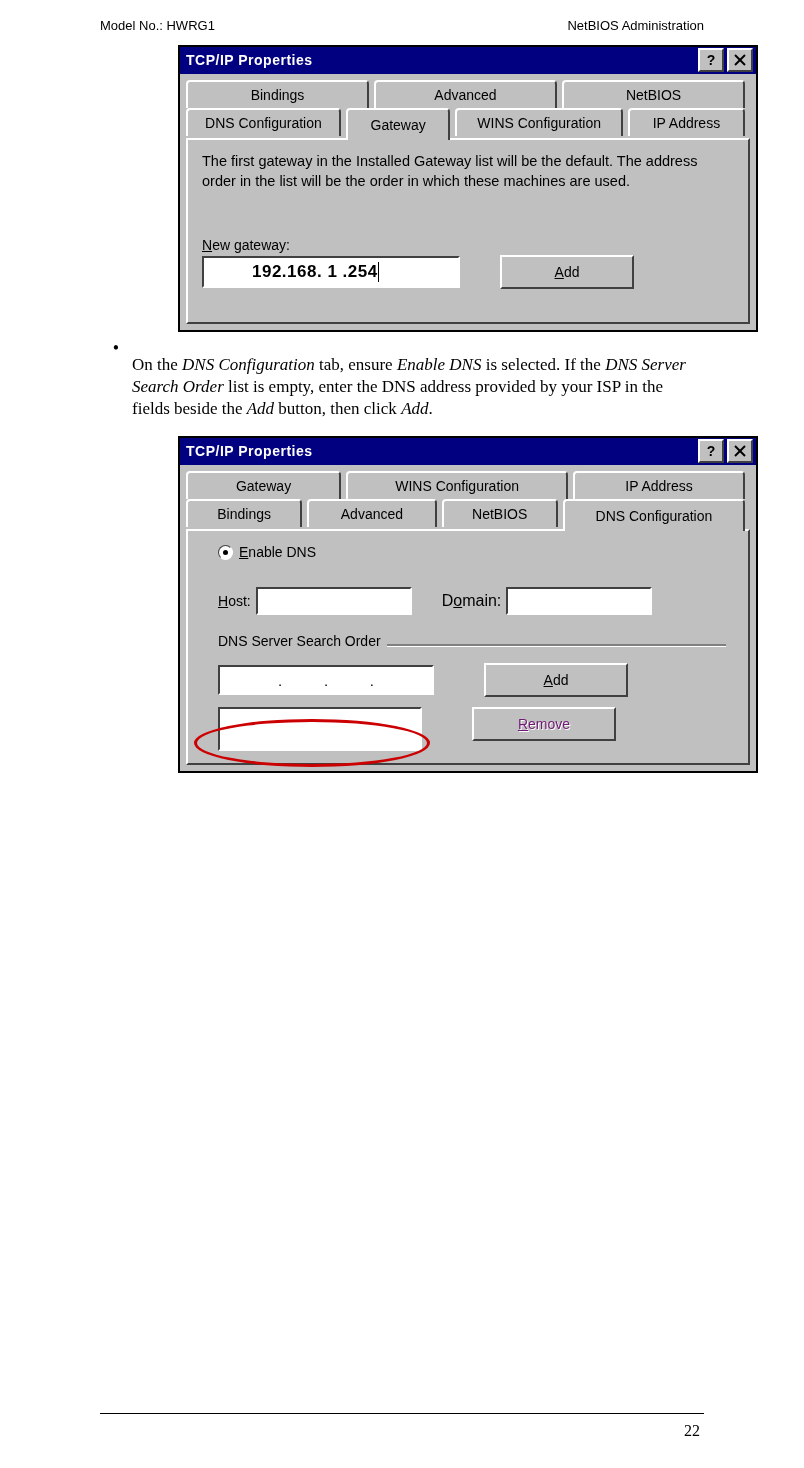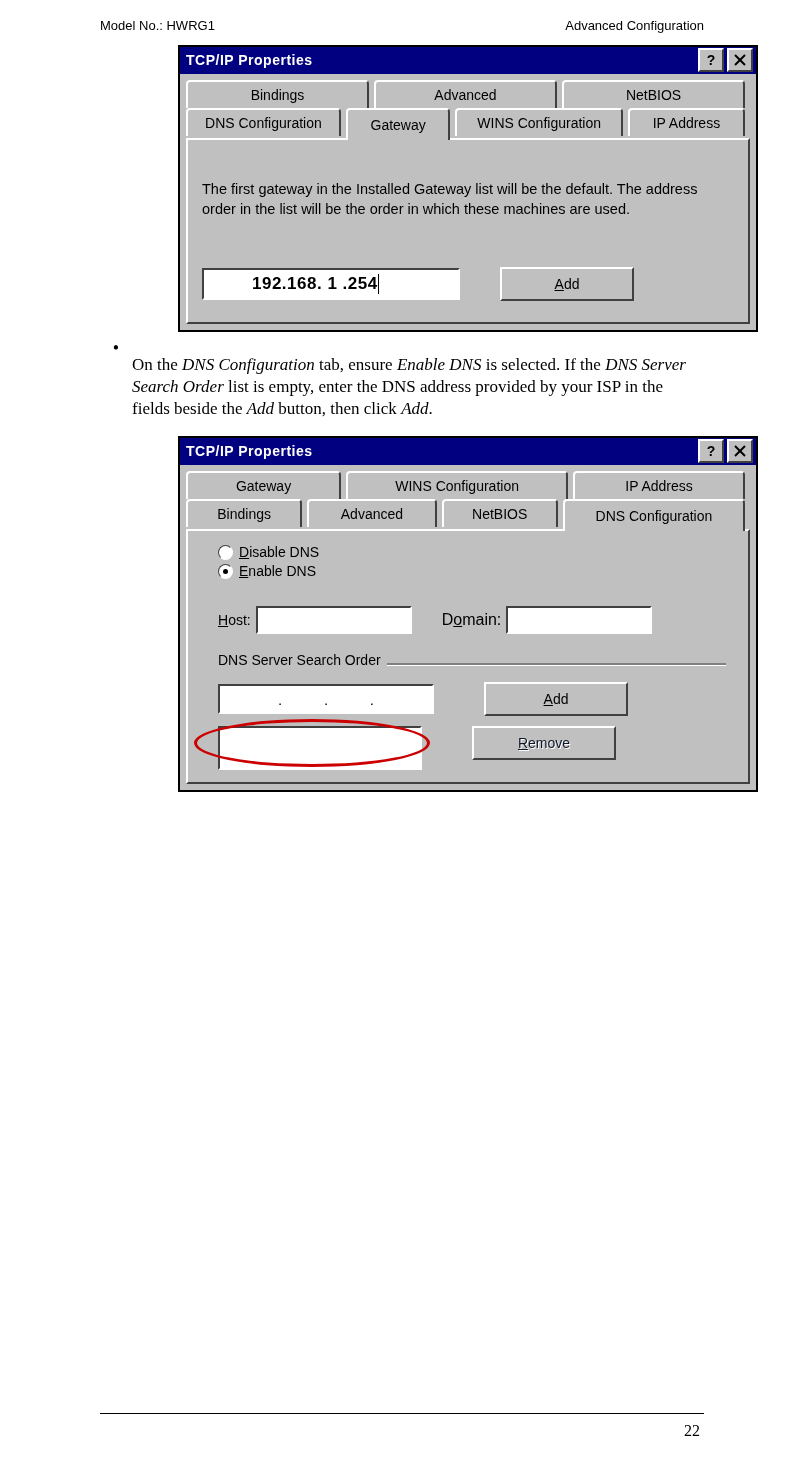--- a/index.html
+++ b/index.html
@@ -19,38 +19,38 @@
   .titlebar { background:#000080; color:#fff; display:flex; align-items:center; height:26px; padding:0 3px 1px 6px; }
   .titlebar .title { flex:1; font-weight:bold; font-family: Arial, sans-serif; letter-spacing:0.5px; }
   .titlebtn { width:22px; height:20px; background:#c0c0c0; border-top:2px solid #fff; border-left:2px solid #fff; border-right:2px solid #404040; border-bottom:2px solid #404040; margin-left:3px; display:flex; align-items:center; justify-content:center; font-weight:bold; font-family: Arial; font-size:14px; line-height:1; color:#000; }
   .tabstrip { display:flex; padding:6px 6px 0 6px; }
   .tabstrip.row2 { padding-top:0; }
   .tab { flex:1; background:#c0c0c0; border-top:2px solid #fff; border-left:2px solid #fff; border-right:2px solid #404040; border-bottom:none; border-radius:4px 4px 0 0; height:26px; display:flex; align-items:center; justify-content:center; margin-right:5px; font-size:14px; }
   .tab.active { position:relative; z-index:2; height:30px; margin-bottom:-2px; }
   .tabpage { margin:0 6px 6px 6px; background:#c0c0c0; border-left:2px solid #fff; border-top:2px solid #fff; border-right:2px solid #404040; border-bottom:2px solid #404040; padding:12px 14px 20px 14px; min-height:150px; }
   .sunken-input { background:#fff; border-top:2px solid #404040; border-left:2px solid #404040; border-right:2px solid #fff; border-bottom:2px solid #fff; height:28px; display:flex; align-items:center; padding:0 6px; font-family:"MS Sans Serif",Arial; font-size:17px; letter-spacing:1px; }
   .btn9x { background:#c0c0c0; border-top:2px solid #fff; border-left:2px solid #fff; border-right:2px solid #404040; border-bottom:2px solid #404040; height:30px; display:flex; align-items:center; justify-content:center; font-size:14px; }
-  .btn9x.disabled { color:#0f172a; text-shadow:1px 1px 0 #fff; }
+  .btn9x.disabled { color:#701a75; text-shadow:1px 1px 0 #fff; }
   .und { text-decoration:underline; }
   .radio { display:flex; align-items:center; margin:3px 0; font-size:14px; }
   .radio .circ { width:13px; height:13px; border-radius:50%; background:#fff; border-top:1px solid #404040; border-left:1px solid #404040; border-right:1px solid #fff; border-bottom:1px solid #fff; margin-right:6px; display:flex; align-items:center; justify-content:center; }
   .radio .dotfill { width:5px; height:5px; background:#000; border-radius:50%; }
   .grouplabel { font-size:14px; margin-top:10px; }
   .listbox { background:#fff; border-top:2px solid #404040; border-left:2px solid #404040; border-right:2px solid #fff; border-bottom:2px solid #fff; height:40px; }
   .ellipse { position:absolute; border:3px solid #c00; border-radius:50%; pointer-events:none; }
   .caret { display:inline-block; width:1px; height:20px; background:#000; vertical-align:middle; }
   .groupline { border-top:2px solid #808080; box-shadow:0 1px 0 #fff; flex:1; margin-left:6px; height:0; margin-top:8px; }
 </style>
 </head>
 <body>
 
 <div class="page">
   <div class="header">
     <span>Model No.: HWRG1</span>
-    <span>Advanced Configuration</span>
+    <span>NetBIOS Administration</span>
   </div>
 
   <div class="screenshot-wrap">
     <div class="win9x" style="width:580px;">
       <div class="titlebar">
         <span class="title">TCP/IP Properties</span>
         <div class="titlebtn">?</div>
         <div class="titlebtn">
           <svg width="12" height="12">
               <line x1="1" y1="1" x2="11" y2="11" stroke="#000" stroke-width="2"></line>
@@ -63,22 +63,23 @@
         <div class="tab">Advanced</div>
         <div class="tab">NetBIOS</div>
       </div>
       <div class="tabstrip row2">
         <div class="tab" style="flex:1.2">DNS Configuration</div>
         <div class="tab active" style="flex:0.8">Gateway</div>
         <div class="tab" style="flex:1.3">WINS Configuration</div>
         <div class="tab" style="flex:0.9">IP Address</div>
       </div>
       <div class="tabpage">
-        <div style="font-size:14.5px; line-height:1.35;margin-top:28px;">The first gateway in the Installed Gateway list will be the default. The address order in the list will be the order in which these machines are used.</div>
+        <div style="font-size:14.5px; line-height:1.35;">The first gateway in the Installed Gateway list will be the default. The address order in the list will be the order in which these machines are used.</div>
         <div style="height:46px;"></div>
+        <div style="font-size:14px;"><span class="und">N</span>ew gateway:</div>
         <div style="display:flex; align-items:center; gap:40px; margin-top:2px;">
           <div class="sunken-input" style="width:200px; font-weight:bold; letter-spacing:0.5px;padding-left:48px;">
             <span>192.168. 1 .254</span>
               <span class="caret"></span>
           </div>
           <div class="btn9x" style="width:130px;">
               <span><span class="und">A</span>dd</span>
             </div>
         </div>
       </div>
@@ -110,24 +111,20 @@
         <div class="tab" style="flex:1.0">IP Address</div>
       </div>
       <div class="tabstrip row2">
         <div class="tab" style="flex:0.85">Bindings</div>
         <div class="tab" style="flex:0.95">Advanced</div>
         <div class="tab" style="flex:0.85">NetBIOS</div>
         <div class="tab active" style="flex:1.35">DNS Configuration</div>
       </div>
       <div class="tabpage" style="padding:10px 22px 12px 30px; position:relative;">
         <div class="radio">
-          <span class="circ"></span>
-            <span><span class="und">D</span>isable DNS</span>
-        </div>
-        <div class="radio">
           <span class="circ">
               <span class="dotfill"></span>
             </span>
             <span><span class="und">E</span>nable DNS</span>
         </div>
         <div style="height:24px;"></div>
         <div style="display:flex; align-items:center; gap:5px;text-align:right;">
           <span style="font-size:14px;"><span class="und">H</span>ost:</span>
           <div class="sunken-input" style="width:140px; height:24px;"></div>
           <div style="width:20px;"></div>

